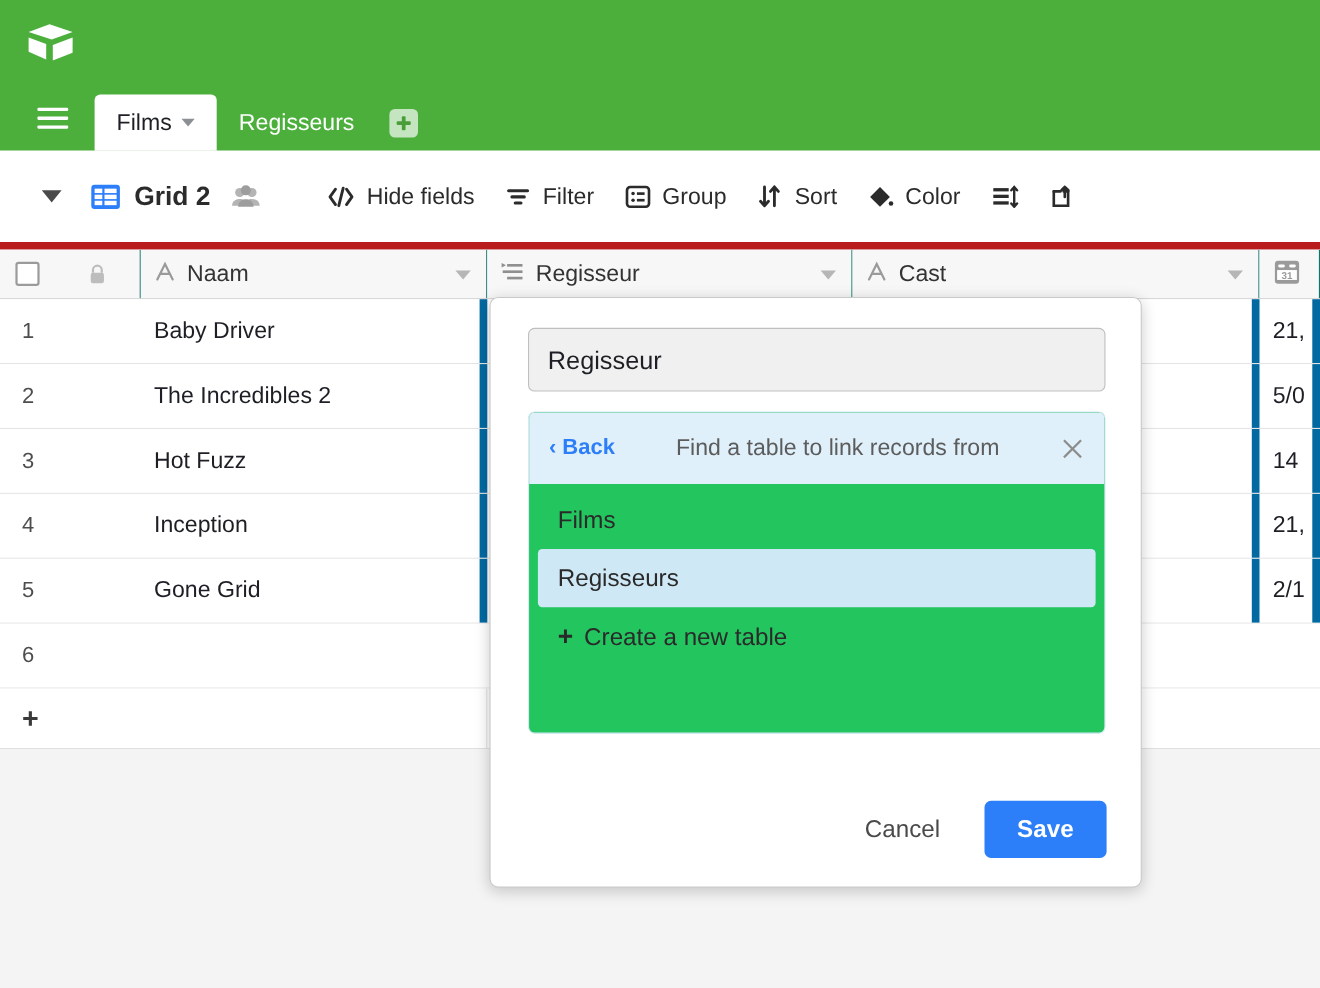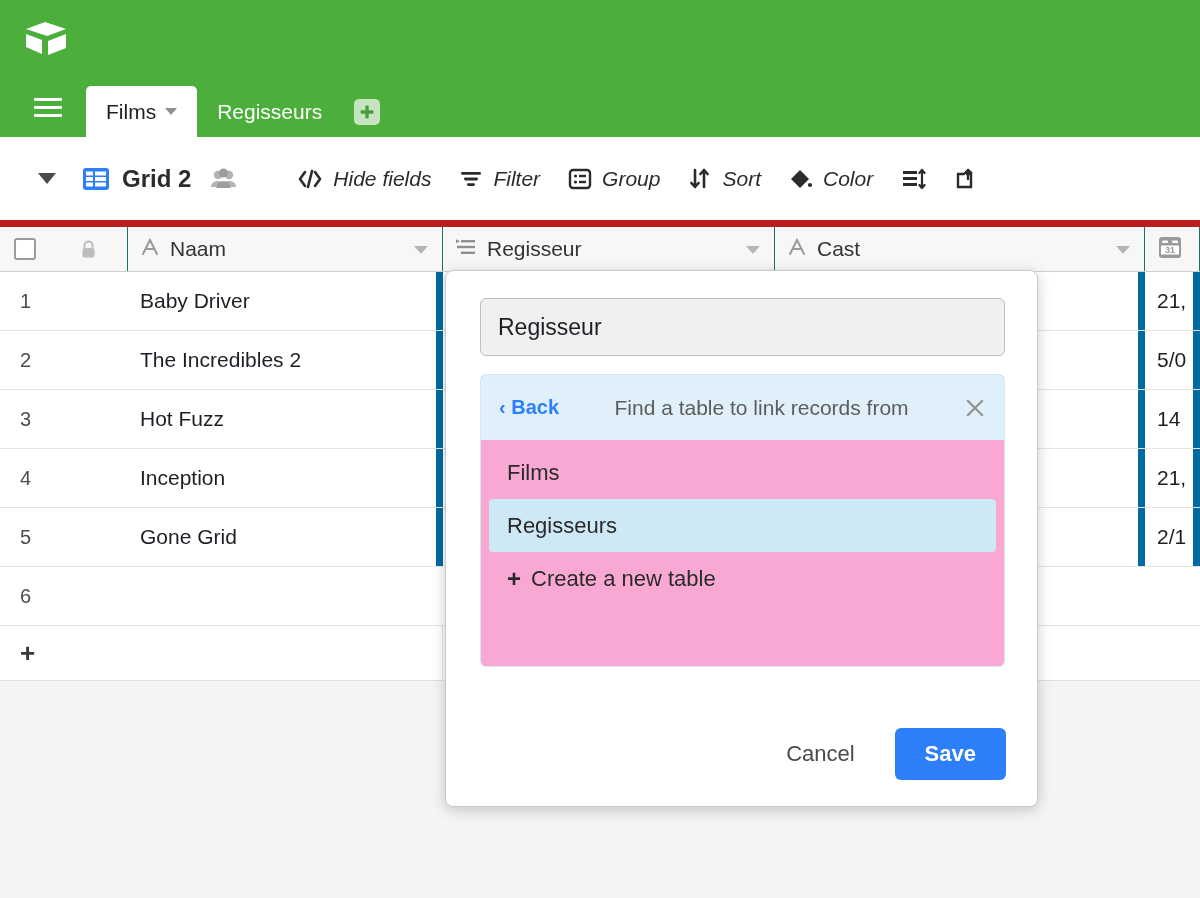--- a/index.html
+++ b/index.html
@@ -76,21 +76,21 @@
   }
   .view-name {
     margin-left: 12px; font-size: 24px; font-weight: bold; color: #2b2b2b;
     white-space: nowrap;
   }
   .collab-icon { margin-left: 18px; width: 30px; height: 24px; }
   .tb-items { display: flex; align-items: center; margin-left: 44px; gap: 0; }
   .tb-item {
     display: flex; align-items: center; gap: 10px;
     padding: 6px 14px; cursor: pointer;
-    font-size: 21px; color: #2b2b2b; white-space: nowrap; font-style: italic;
+    font-size: 21px; color: #2b2b2b; white-space: nowrap;
   }
   .tb-item svg { display: block; flex: none; }
 
   
   .gridwrap {
     position: absolute; left: 0; top: 227px; width: 1200px; height: 671px;
     background: #f4f4f4; overflow: hidden;
   }
   .header-row {
     position: absolute; left: 0; top: 0; width: 1200px; height: 45px;
@@ -168,21 +168,21 @@
   .field-name-input {
     position: absolute; left: 34px; top: 27px; width: 525px; height: 58px;
     background: #f0f0f0; border: 1px solid #bfbfbf; border-radius: 6px;
     font-size: 23px; color: #1d1f25; padding: 0 17px;
     font-family: "Liberation Sans", sans-serif;
     outline: none;
   }
   .picker {
     position: absolute; left: 34px; top: 103px; width: 525px; height: 293px;
     border: 1px solid #d5e8f5; border-radius: 6px;
-    background: #f9a8d4; overflow: hidden;
+    background: #22c55e; overflow: hidden;
   }
   .picker-head {
     height: 65px; background: #e0f0fa;
     display: flex; align-items: center; padding: 0 18px;
   }
   .back-link {
     color: #2d7ff9; font-size: 20px; font-weight: bold; cursor: pointer;
     white-space: nowrap;
   }
   .picker-title {

